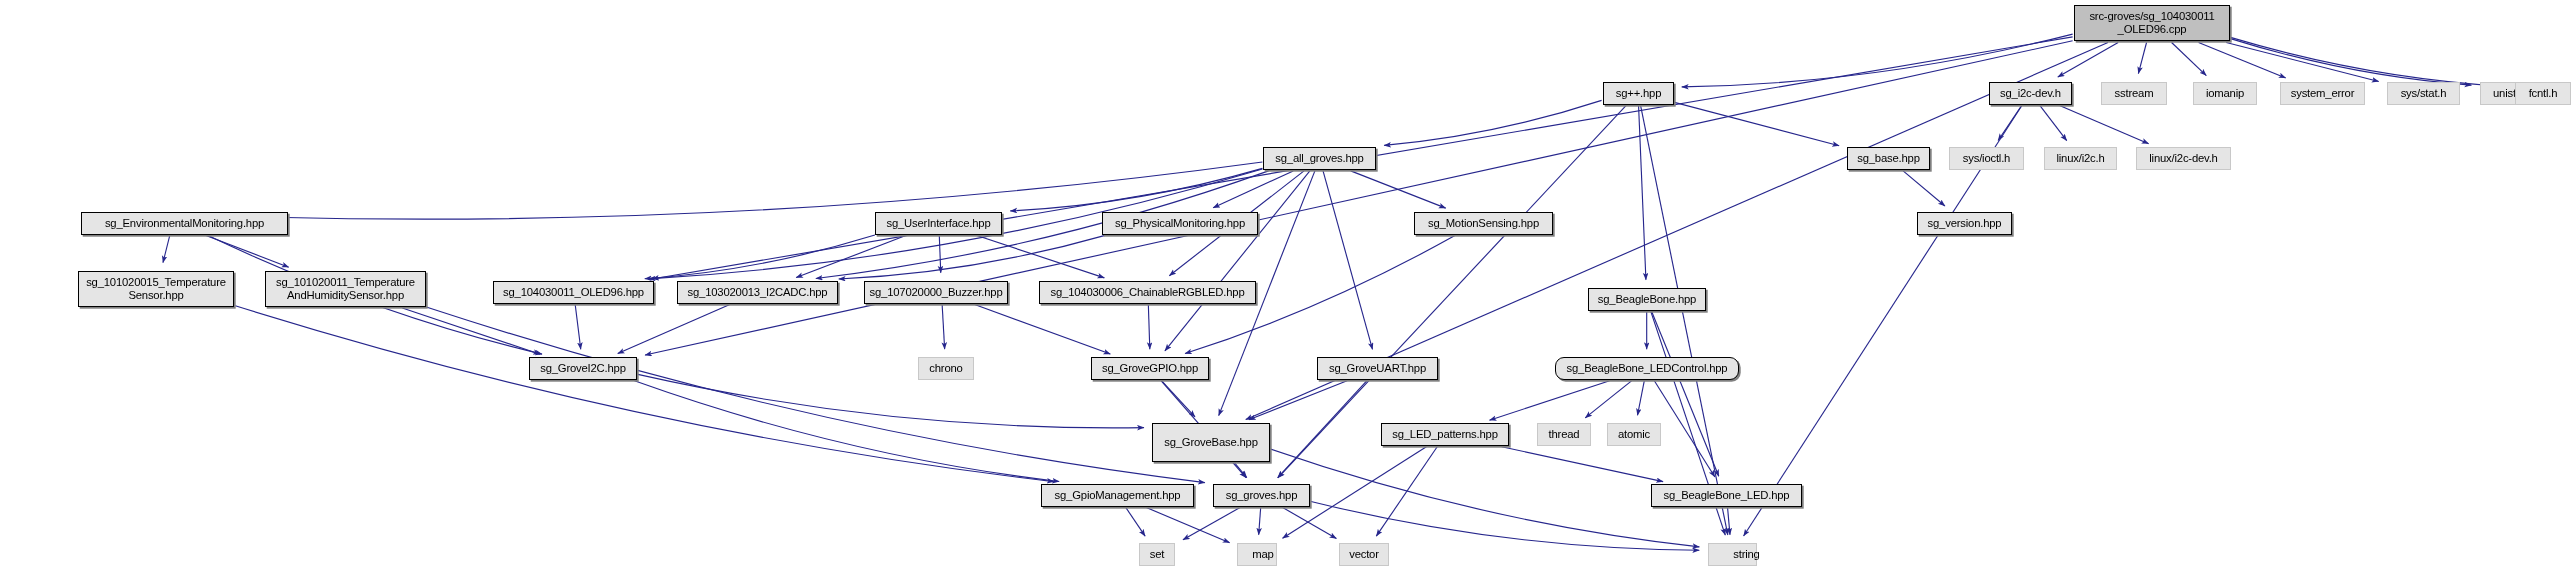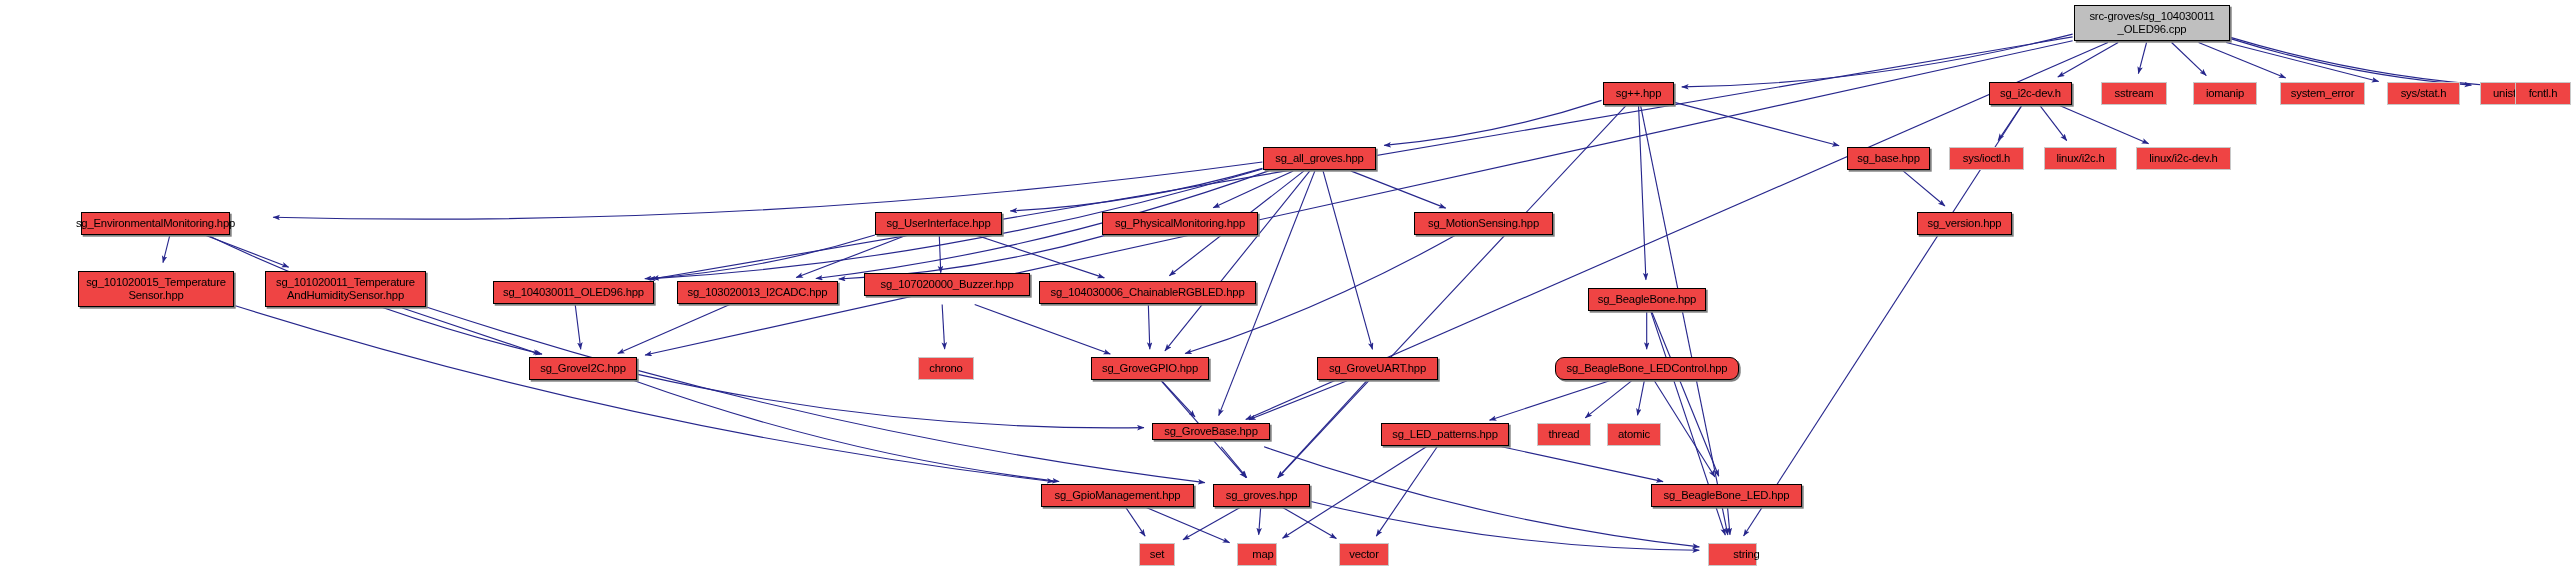--- a/index.html
+++ b/index.html
@@ -1,20 +1,20 @@
 <!DOCTYPE html>
 <html style="font-size:14px"><head>
 <meta charset="utf-8">
 <style>
   html,body{margin:0;padding:0;background:#ffffff;}
   body{font-family:"Liberation Sans","DejaVu Sans",sans-serif;}
   #graph{position:relative;width:2576px;height:576px;background:#fff;overflow:hidden;}
   #edges{position:absolute;left:0;top:0;width:2576px;height:576px;}
   .node{position:absolute;box-sizing:border-box;display:flex;align-items:center;
-        justify-content:center;text-align:center;background:#ef4444;
+        justify-content:center;text-align:center;background:#e5e5e5;
         border:0.9px solid #c8c8c8;color:#000;line-height:1.15;
         font-size:11.3px;letter-spacing:-0.2px;white-space:pre-line;}
   .node.hdr{border:0.9px solid #000000;box-shadow:1.7px 1.7px 0 0 #808080;}
   .node.root{background:#bfbfbf;border:0.9px solid #000000;box-shadow:1.7px 1.7px 0 0 #808080;}
   .node.sys{border:0.9px solid #c8c8c8;box-shadow:none;}
 </style>
 </head>
 <body>
 
 <div id="graph">
@@ -109,40 +109,40 @@
       <div class="node sys" style="left: 2193px; top: 82px; width: 64px; height: 22.6px;">iomanip</div>
       <div class="node sys" style="left: 2280px; top: 82px; width: 85px; height: 22.6px;">system_error</div>
       <div class="node sys" style="left: 2387px; top: 82px; width: 73px; height: 22.6px;">sys/stat.h</div>
       <div class="node sys" style="left: 2480px; top: 82px; width: 64px; height: 22.6px;">unistd.h</div>
       <div class="node sys" style="left: 2515px; top: 82px; width: 56px; height: 22.6px;">fcntl.h</div>
       <div class="node hdr" style="left: 1263px; top: 147px; width: 113px; height: 22.6px;">sg_all_groves.hpp</div>
       <div class="node hdr" style="left: 1847px; top: 147px; width: 83px; height: 22.6px;">sg_base.hpp</div>
       <div class="node sys" style="left: 1949px; top: 147px; width: 75px; height: 22.6px;">sys/ioctl.h</div>
       <div class="node sys" style="left: 2044px; top: 147px; width: 73px; height: 22.6px;">linux/i2c.h</div>
       <div class="node sys" style="left: 2136px; top: 147px; width: 95px; height: 22.6px;">linux/i2c-dev.h</div>
-      <div class="node hdr" style="left: 81px; top: 212px; width: 149px; height: 22.6px;">sg_EnvironmentalMonitoring.hpp</div>
+      <div class="node hdr" style="left: 81px; top: 212px; width: 207px; height: 22.6px;">sg_EnvironmentalMonitoring.hpp</div>
       <div class="node hdr" style="left: 875px; top: 212px; width: 127px; height: 22.6px;">sg_UserInterface.hpp</div>
       <div class="node hdr" style="left: 1102px; top: 212px; width: 156px; height: 22.6px;">sg_PhysicalMonitoring.hpp</div>
       <div class="node hdr" style="left: 1414px; top: 212px; width: 139px; height: 22.6px;">sg_MotionSensing.hpp</div>
       <div class="node hdr" style="left: 1917px; top: 212px; width: 95px; height: 22.6px;">sg_version.hpp</div>
       <div class="node hdr" style="left: 78px; top: 271px; width: 156px; height: 36px;">sg_101020015_Temperature
 Sensor.hpp</div>
       <div class="node hdr" style="left: 265px; top: 271px; width: 161px; height: 36px;">sg_101020011_Temperature
 AndHumiditySensor.hpp</div>
       <div class="node hdr" style="left: 493px; top: 281px; width: 161px; height: 22.6px;">sg_104030011_OLED96.hpp</div>
       <div class="node hdr" style="left: 677px; top: 281px; width: 161px; height: 22.6px;">sg_103020013_I2CADC.hpp</div>
-      <div class="node hdr" style="left: 864px; top: 273px; width: 166px; height: 22.6px;">sg_107020000_Buzzer.hpp</div>
+      <div class="node hdr" style="left: 864px; top: 281px; width: 144px; height: 22.6px;">sg_107020000_Buzzer.hpp</div>
       <div class="node hdr" style="left: 1039px; top: 281px; width: 217px; height: 22.6px;">sg_104030006_ChainableRGBLED.hpp</div>
       <div class="node hdr" style="left: 1588px; top: 288px; width: 118px; height: 22.6px;">sg_BeagleBone.hpp</div>
       <div class="node hdr" style="left: 529px; top: 357px; width: 108px; height: 22.6px;">sg_GroveI2C.hpp</div>
       <div class="node sys" style="left: 918px; top: 357px; width: 56px; height: 22.6px;">chrono</div>
       <div class="node hdr" style="left: 1091px; top: 357px; width: 118px; height: 22.6px;">sg_GroveGPIO.hpp</div>
       <div class="node hdr" style="left: 1317px; top: 357px; width: 121px; height: 22.6px;">sg_GroveUART.hpp</div>
       <div class="node hdr" style="left: 1555px; top: 357px; width: 184px; height: 22.6px; border-radius: 9px;">sg_BeagleBone_LEDControl.hpp</div>
-      <div class="node hdr" style="left: 1152px; top: 423px; width: 118px; height: 17px;">sg_GroveBase.hpp</div>
+      <div class="node hdr" style="left: 1152px; top: 423px; width: 118px; height: 39px;">sg_GroveBase.hpp</div>
       <div class="node hdr" style="left: 1381px; top: 423px; width: 128px; height: 22.6px;">sg_LED_patterns.hpp</div>
       <div class="node sys" style="left: 1537px; top: 423px; width: 54px; height: 22.6px;">thread</div>
       <div class="node sys" style="left: 1607px; top: 423px; width: 54px; height: 22.6px;">atomic</div>
       <div class="node hdr" style="left: 1041px; top: 484px; width: 153px; height: 22.6px;">sg_GpioManagement.hpp</div>
       <div class="node hdr" style="left: 1213px; top: 484px; width: 97px; height: 22.6px;">sg_groves.hpp</div>
       <div class="node hdr" style="left: 1651px; top: 484px; width: 151px; height: 22.6px;">sg_BeagleBone_LED.hpp</div>
       <div class="node sys" style="left: 1139px; top: 543px; width: 36px; height: 22.6px; text-align: center;">set</div>
       <div class="node sys" style="left: 1237px; top: 543px; width: 40px; height: 22.6px; padding-left: 12px;">map</div>
       <div class="node sys" style="left: 1339px; top: 543px; width: 50px; height: 22.6px;">vector</div>
       <div class="node sys" style="left: 1708px; top: 543px; width: 49px; height: 22.6px; padding-left: 28px;">string</div>

